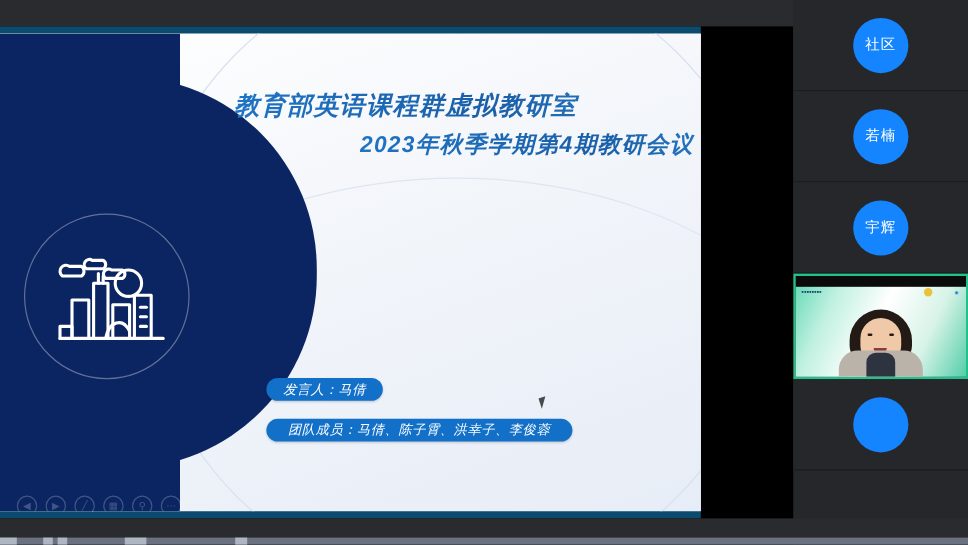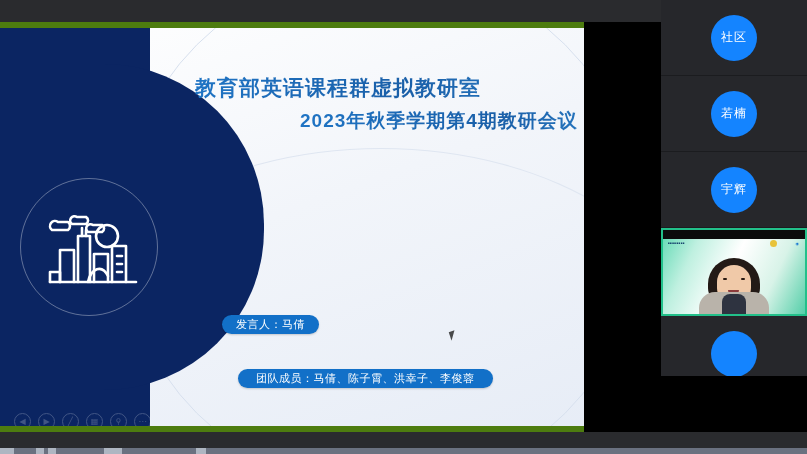--- a/index.html
+++ b/index.html
@@ -6,21 +6,21 @@
   body{width:807px;height:454px;overflow:hidden;font-family:"Liberation Sans","DejaVu Sans",sans-serif;}
   #app{position:relative;width:807px;height:454px;background:#000;overflow:hidden;}
 
   
   .chrome-top{position:absolute;left:0;top:0;width:807px;height:22px;background:#2a2b2e;}
   .chrome-bottom{position:absolute;left:0;top:432px;width:807px;height:22px;background:#2a2b2e;}
   .chrome-strip{position:absolute;left:0;top:448px;width:807px;height:6px;background:#6a7180;}
   .chrome-strip i{position:absolute;top:0;height:6px;background:#aeb6c2;display:block;}
 
   
-  .share-area{position:absolute;left:0;top:22px;width:584px;height:410px;background:#4d7c0f;overflow:hidden;}
+  .share-area{position:absolute;left:0;top:22px;width:584px;height:410px;background:#0c4a6e;overflow:hidden;font-style:italic;}
   .slide{position:absolute;left:0;top:6px;width:661px;height:398px;background:#eef2f8;overflow:hidden;}
 
   .slide-bg{position:absolute;inset:0;
     background:linear-gradient(160deg,#ffffff 0%,#f2f5fa 45%,#e6ecf6 100%);}
   .swoosh{position:absolute;left:120px;top:-60px;width:520px;height:520px;border-radius:50%;
     border:1px solid #d7e0ee;background:transparent;}
   .swoosh2{position:absolute;left:60px;top:120px;width:640px;height:420px;border-radius:50%;
     border:1px solid #dfe6f1;}
 
   
@@ -52,33 +52,33 @@
 
   .title{position:absolute;left:186px;top:165px;width:420px;text-align:center;
     font-size:27px;line-height:44px;color:#10305f;letter-spacing:1px;white-space:nowrap;}
 
   .pill{position:absolute;display:inline-flex;align-items:center;justify-content:center;
     height:19px;padding:0 14px;border-radius:10px;background:#1270c8;color:#ffffff;
     font-size:11px;letter-spacing:.5px;white-space:nowrap;
     box-shadow:0 1px 2px rgba(0,0,0,.18);}
   .pill.speaker{left:222px;top:287px;}
   .pill.school{left:333px;top:287px;}
-  .pill.team{left:222px;top:341px;padding:0 18px;margin-left:16px;}
+  .pill.team{left:222px;top:321px;padding:0 18px;}
 
   .cursor{position:absolute;left:450px;top:303px;width:0;height:0;
     border-left:6px solid #2b2b2b;border-bottom:9px solid transparent;
     transform:rotate(-18deg);opacity:.85;}
 
   
   .ppt-bar{position:absolute;left:14px;top:385px;display:flex;gap:7px;opacity:.22;}
   .ppt-bar .b{width:15px;height:15px;border-radius:50%;border:1px solid #fff;
     display:flex;align-items:center;justify-content:center;color:#fff;font-size:8px;}
 
   
-  .rail{position:absolute;left:661px;top:0;width:146px;height:376px;background:#26272b;overflow:hidden;}
+  .rail{position:absolute;left:661px;top:0;width:146px;height:454px;background:#26272b;overflow:hidden;}
   .tile{position:relative;width:146px;height:75px;border-bottom:1px solid #1b1c1f;
     display:flex;align-items:center;justify-content:center;background:#26272b;}
   .tile.video{height:88px;border:2px solid #22c08a;box-sizing:border-box;padding:0;background:#000;}
   .avatar{width:46px;height:46px;border-radius:50%;background:#1484ff;color:#fff;font-size:12px;
     display:flex;align-items:center;justify-content:center;letter-spacing:1px;}
 
   .vframe{position:relative;width:100%;height:100%;overflow:hidden;
     background:linear-gradient(115deg,#62d9b4 0%,#bff0e0 22%,#ffffff 48%,#d8f3e8 74%,#55cfa9 100%);}
   .vframe .vtopbar{position:absolute;left:0;top:0;width:100%;height:9px;background:#0b0b0b;}
   .vframe .vtxt{position:absolute;left:5px;top:11px;font-size:3px;color:#123c6b;letter-spacing:.3px;}

